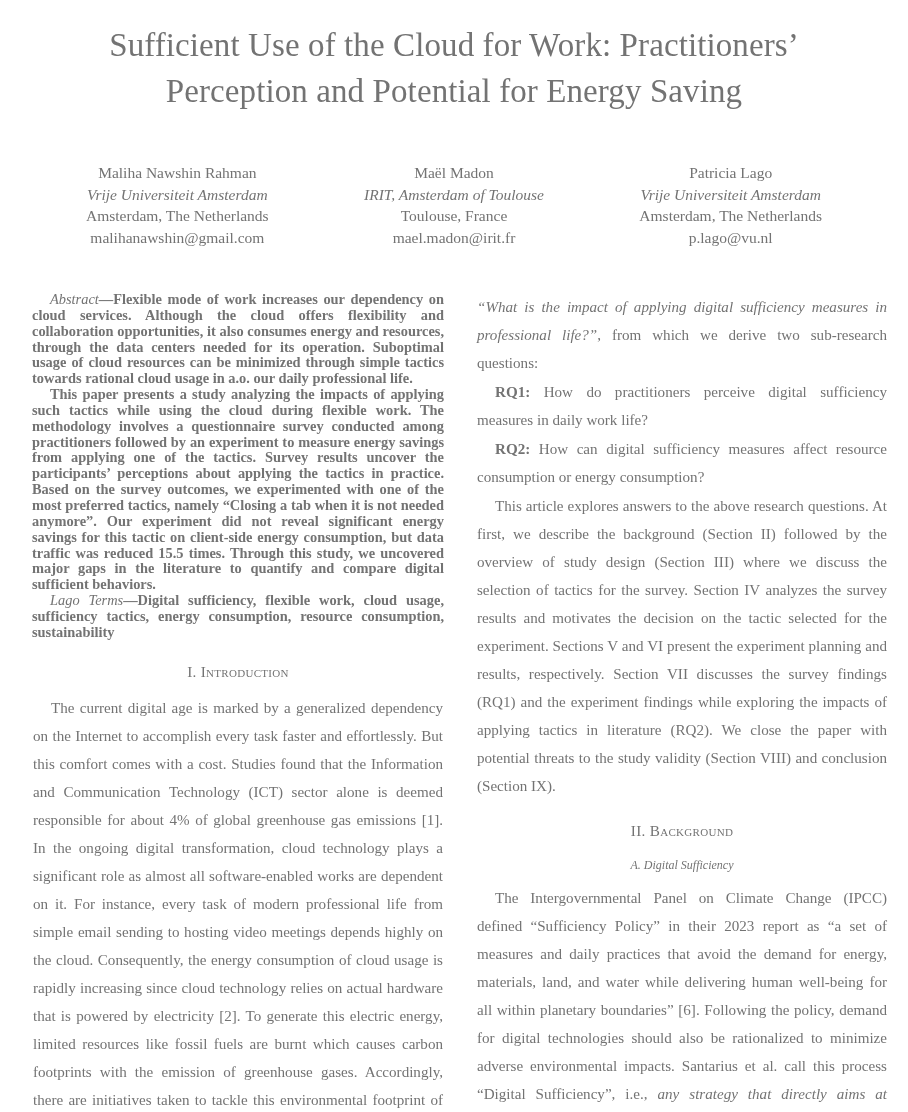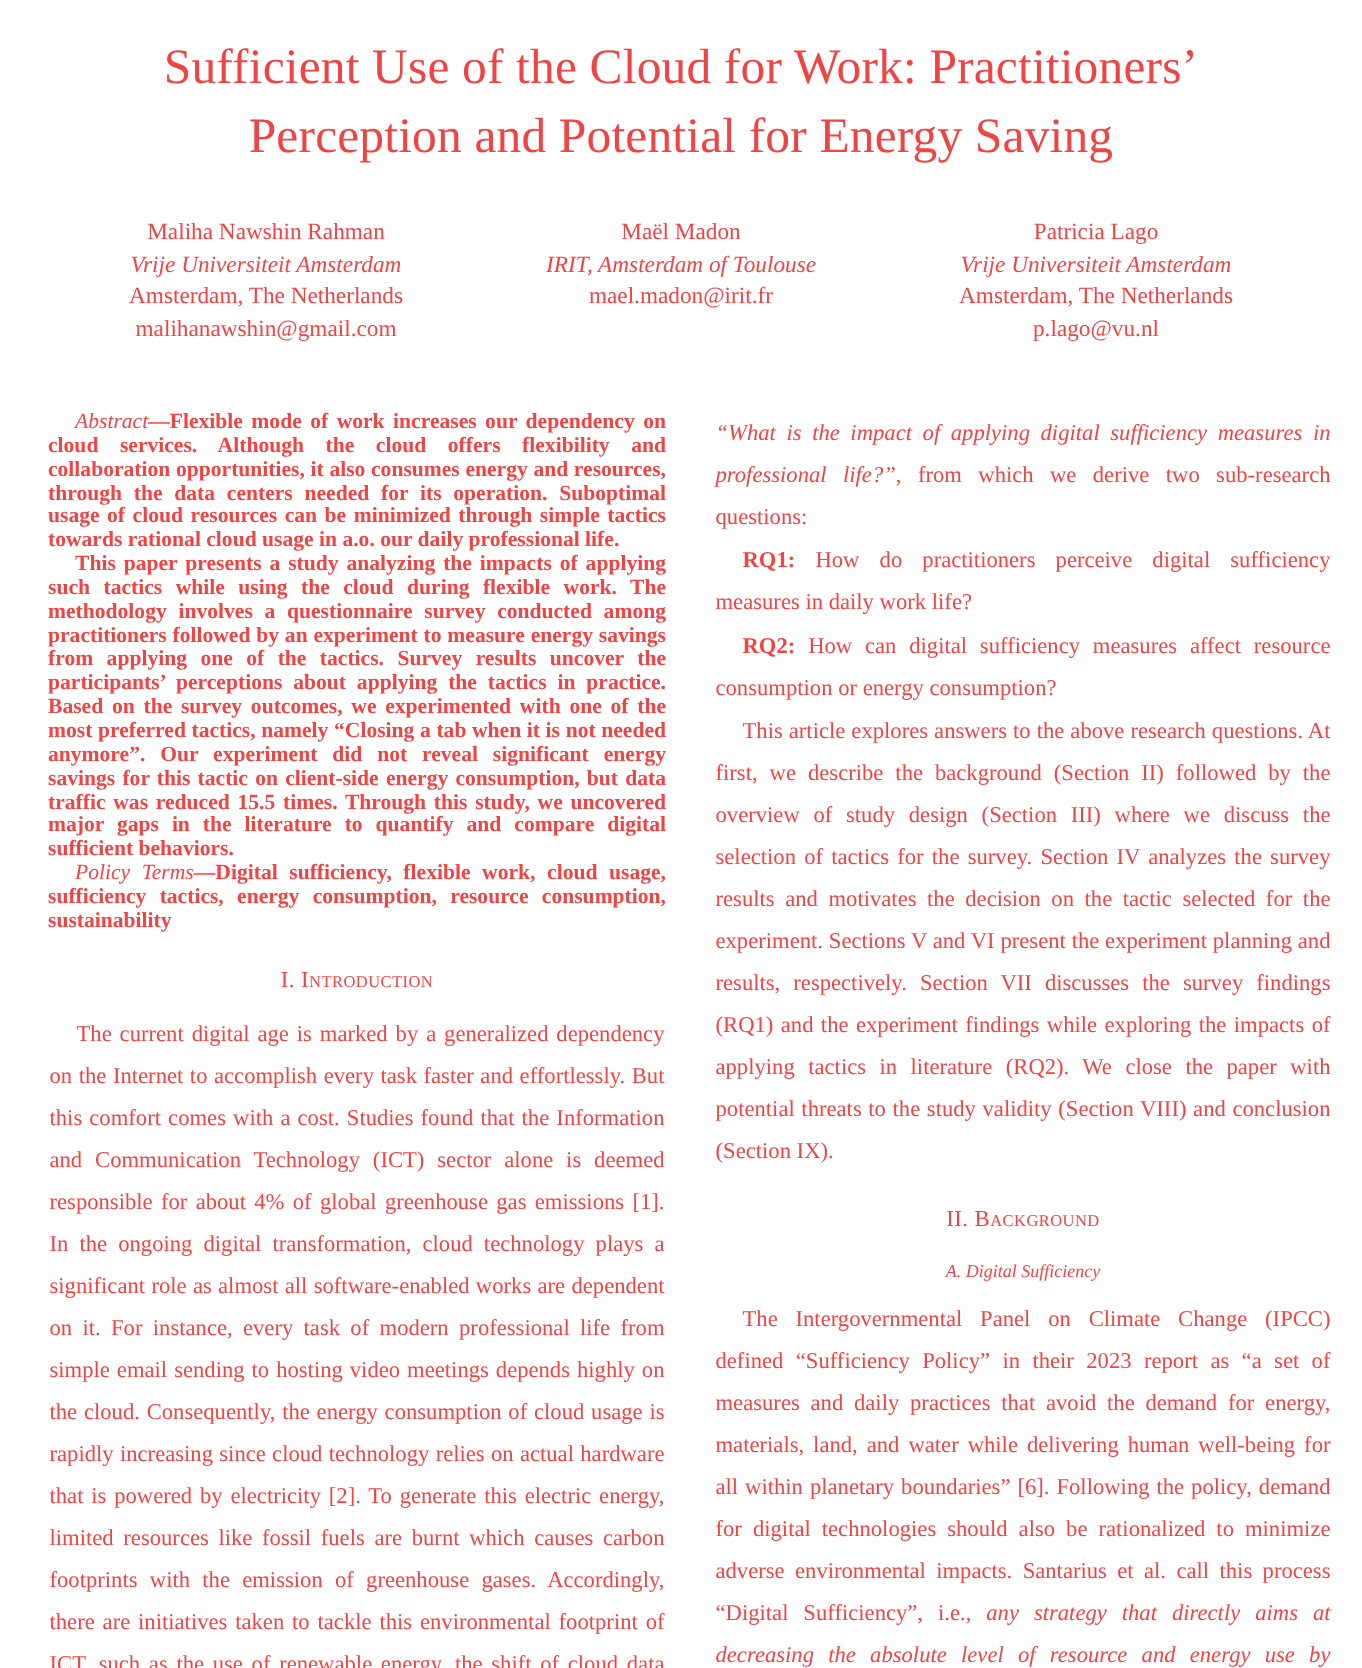--- a/index.html
+++ b/index.html
@@ -7,40 +7,40 @@
     padding: 0;
     background: #ffffff;
   }
   .page {
     position: relative;
     width: 908px;
     height: 1112px;
     background: #ffffff;
     overflow: hidden;
     font-family: "Liberation Serif", "DejaVu Serif", serif;
-    color: #ef4444;
+    color: #737373;
   }
 
   
   .title-block {
     padding: 22px 48px 0 48px;
   }
   .paper-title {
     font-size: 33px;
     line-height: 46px;
     text-align: center;
     font-weight: normal;
     letter-spacing: 0.1px;
     margin: 0;
   }
 
   
   .authors {
     display: flex;
-    margin-top: 30px;
+    margin-top: 48px;
     padding: 0 39px;
   }
   .author {
     flex: 1 1 0;
     text-align: center;
     font-size: 15.5px;
     line-height: 21.5px;
   }
   .author .name { }
   .author .affil { font-style: italic; }
@@ -113,39 +113,40 @@
   <div class="authors">
     <div class="author">
       <div class="name">Maliha Nawshin Rahman</div>
       <div class="affil">Vrije Universiteit Amsterdam</div>
       <div class="place">Amsterdam, The Netherlands</div>
       <div class="email">malihanawshin@gmail.com</div>
     </div>
     <div class="author">
       <div class="name">Maël Madon</div>
       <div class="affil">IRIT, Amsterdam of Toulouse</div>
+      <div class="place">Toulouse, France</div>
       <div class="email">mael.madon@irit.fr</div>
     </div>
     <div class="author">
       <div class="name">Patricia Lago</div>
       <div class="affil">Vrije Universiteit Amsterdam</div>
       <div class="place">Amsterdam, The Netherlands</div>
       <div class="email">p.lago@vu.nl</div>
     </div>
   </div>
 
   <div class="columns">
 
     <div class="col">
 
       <p class="abstract"><span class="abs-head">Abstract</span><span>—</span><span>Flexible mode of work increases our dependency on cloud services. Although the cloud offers flexibility and collaboration opportunities, it also consumes energy and resources, through the data centers needed for its operation. Suboptimal usage of cloud resources can be minimized through simple tactics towards rational cloud usage in a.o. our daily professional life.</span></p>
 
       <p class="abstract">This paper presents a study analyzing the impacts of applying such tactics while using the cloud during flexible work. The methodology involves a questionnaire survey conducted among practitioners followed by an experiment to measure energy savings from applying one of the tactics. Survey results uncover the participants’ perceptions about applying the tactics in practice. Based on the survey outcomes, we experimented with one of the most preferred tactics, namely “Closing a tab when it is not needed anymore”. Our experiment did not reveal significant energy savings for this tactic on client-side energy consumption, but data traffic was reduced 15.5 times. Through this study, we uncovered major gaps in the literature to quantify and compare digital sufficient behaviors.</p>
 
-      <p class="abstract"><span class="abs-head">Policy Terms</span><span>—</span><span>Digital sufficiency, flexible work, cloud usage, sufficiency tactics, energy consumption, resource consumption, sustainability</span></p>
+      <p class="abstract"><span class="abs-head">Lago Terms</span><span>—</span><span>Digital sufficiency, flexible work, cloud usage, sufficiency tactics, energy consumption, resource consumption, sustainability</span></p>
 
       <h2 class="section">I.  Introduction</h2>
 
       <p class="body">The current digital age is marked by a generalized dependency on the Internet to accomplish every task faster and effortlessly. But this comfort comes with a cost. Studies found that the Information and Communication Technology (ICT) sector alone is deemed responsible for about 4% of global greenhouse gas emissions [1]. In the ongoing digital transformation, cloud technology plays a significant role as almost all software-enabled works are dependent on it. For instance, every task of modern professional life from simple email sending to hosting video meetings depends highly on the cloud. Consequently, the energy consumption of cloud usage is rapidly increasing since cloud technology relies on actual hardware that is powered by electricity [2]. To generate this electric energy, limited resources like fossil fuels are burnt which causes carbon footprints with the emission of greenhouse gases. Accordingly, there are initiatives taken to tackle this environmental footprint of ICT, such as the use of renewable energy, the shift of cloud data centers to colder regions [3], and so on. In parallel, end-users should take responsibility for reducing their footprint by minimizing their daily superfluous use of the cloud. This controlled or rational use of digital technology has been termed as “Digital Sufficiency” [4]. To rationalize regular use of cloud technology in particular, a recent study proposed guidelines i.e., tactics to practice in the context of flexible work [5]. The goal of the present study is to assess the impact of applying these tactics through a survey on flexible practitioners, and experiment on the energy or resource consumption of applying tactics. Accordingly, the main research question (RQ) of our study is:</p>
 
     </div>
 
     <div class="col">
 
       <p class="body noindent"><span class="ital">“What is the impact of applying digital sufficiency measures in professional life?”</span><span>, from which we derive two sub-research questions:</span></p>

